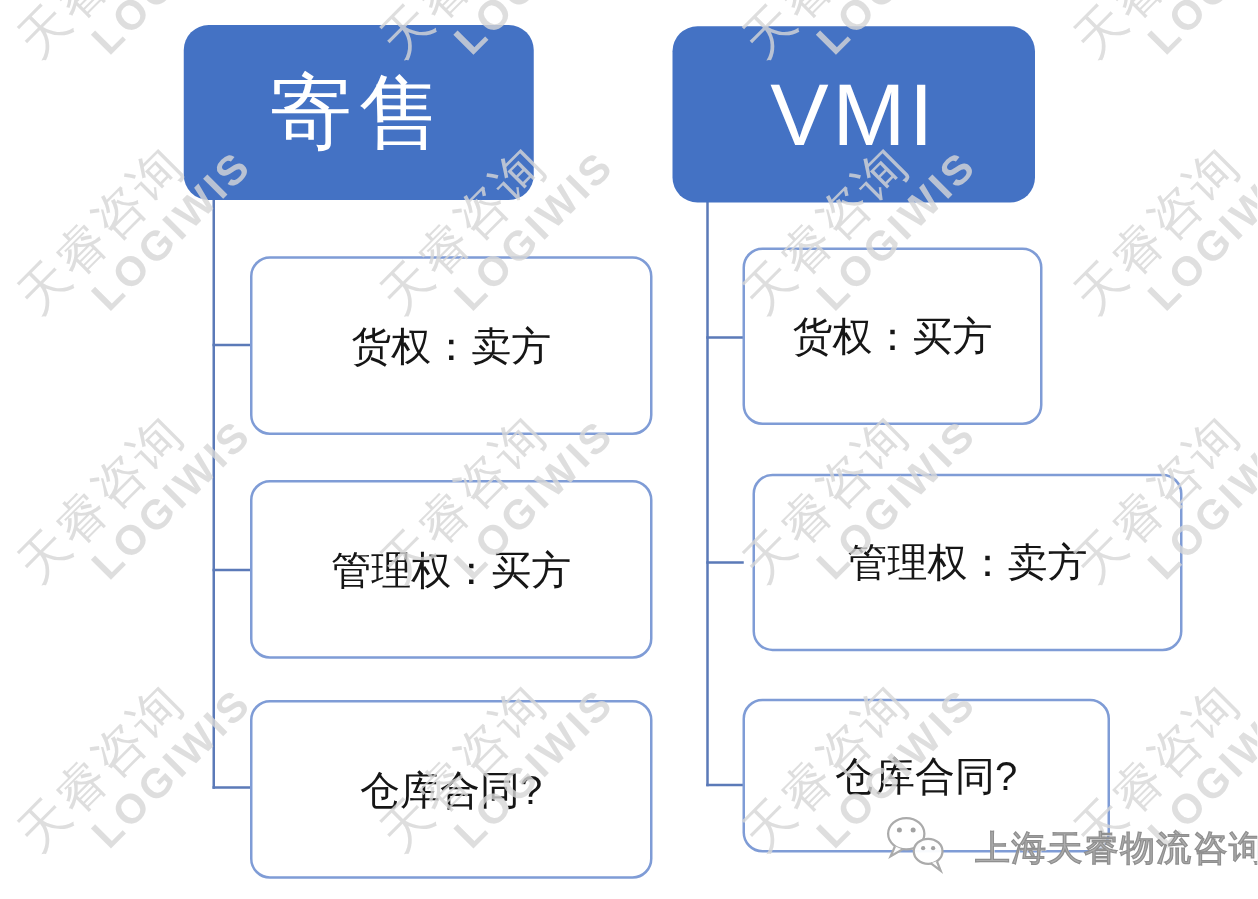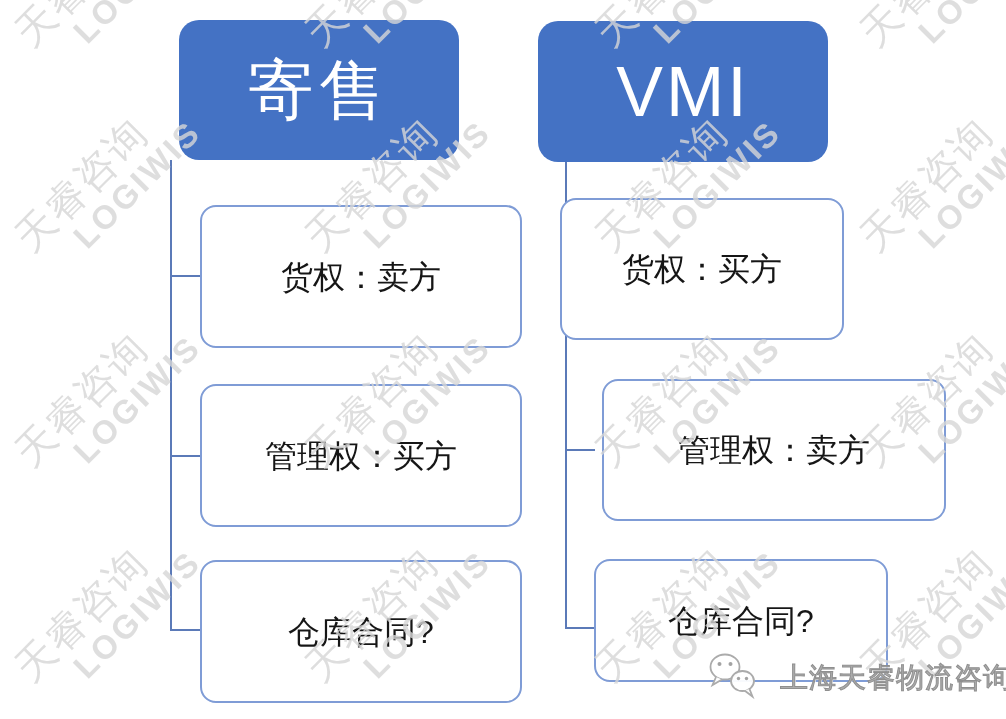--- a/index.html
+++ b/index.html
@@ -115,21 +115,21 @@
         <span class="wm-line2">LOGIWIS</span>
       </div>
     </div>
 
   <div>
     <div class="line" style="left:170px;top:160px;width:2px;height:471px;"></div>
     <div class="line" style="left:170px;top:275px;width:31px;height:2px;"></div>
     <div class="line" style="left:170px;top:455px;width:31px;height:2px;"></div>
     <div class="line" style="left:170px;top:629px;width:31px;height:2px;"></div>
 
-    <div class="hdr" style="left:147px;top:20px;width:280px;height:140px;margin-left:32px;">
+    <div class="hdr" style="left:147px;top:20px;width:280px;height:140px;">
       <span class="hdr-label">寄售</span>
     </div>
 
     <div class="child" style="left:200px;top:205px;width:322px;height:143px;">
       <span>货权：卖方</span>
     </div>
     <div class="child" style="left:200px;top:384px;width:322px;height:143px;text-align:center;">
       <span>管理权：买方</span>
     </div>
     <div class="child" style="left:200px;top:560px;width:322px;height:143px;">
@@ -140,21 +140,21 @@
   <div>
     <div class="line" style="left:565px;top:161px;width:2px;height:468px;"></div>
     <div class="line" style="left:565px;top:269px;width:30px;height:2px;"></div>
     <div class="line" style="left:565px;top:449px;width:30px;height:2px;"></div>
     <div class="line" style="left:565px;top:627px;width:30px;height:2px;"></div>
 
     <div class="hdr" style="left:538px;top:21px;width:290px;height:141px;">
       <span class="hdr-label latin">VMI</span>
     </div>
 
-    <div class="child" style="left:560px;top:198px;width:284px;height:142px;">
+    <div class="child" style="left:594px;top:198px;width:240px;height:142px;">
       <span>货权：买方</span>
     </div>
     <div class="child" style="left:602px;top:379px;width:344px;height:142px;">
       <span>管理权：卖方</span>
     </div>
     <div class="child" style="left:594px;top:559px;width:294px;height:123px;">
       <span>仓库合同?</span>
     </div>
   </div>
 

